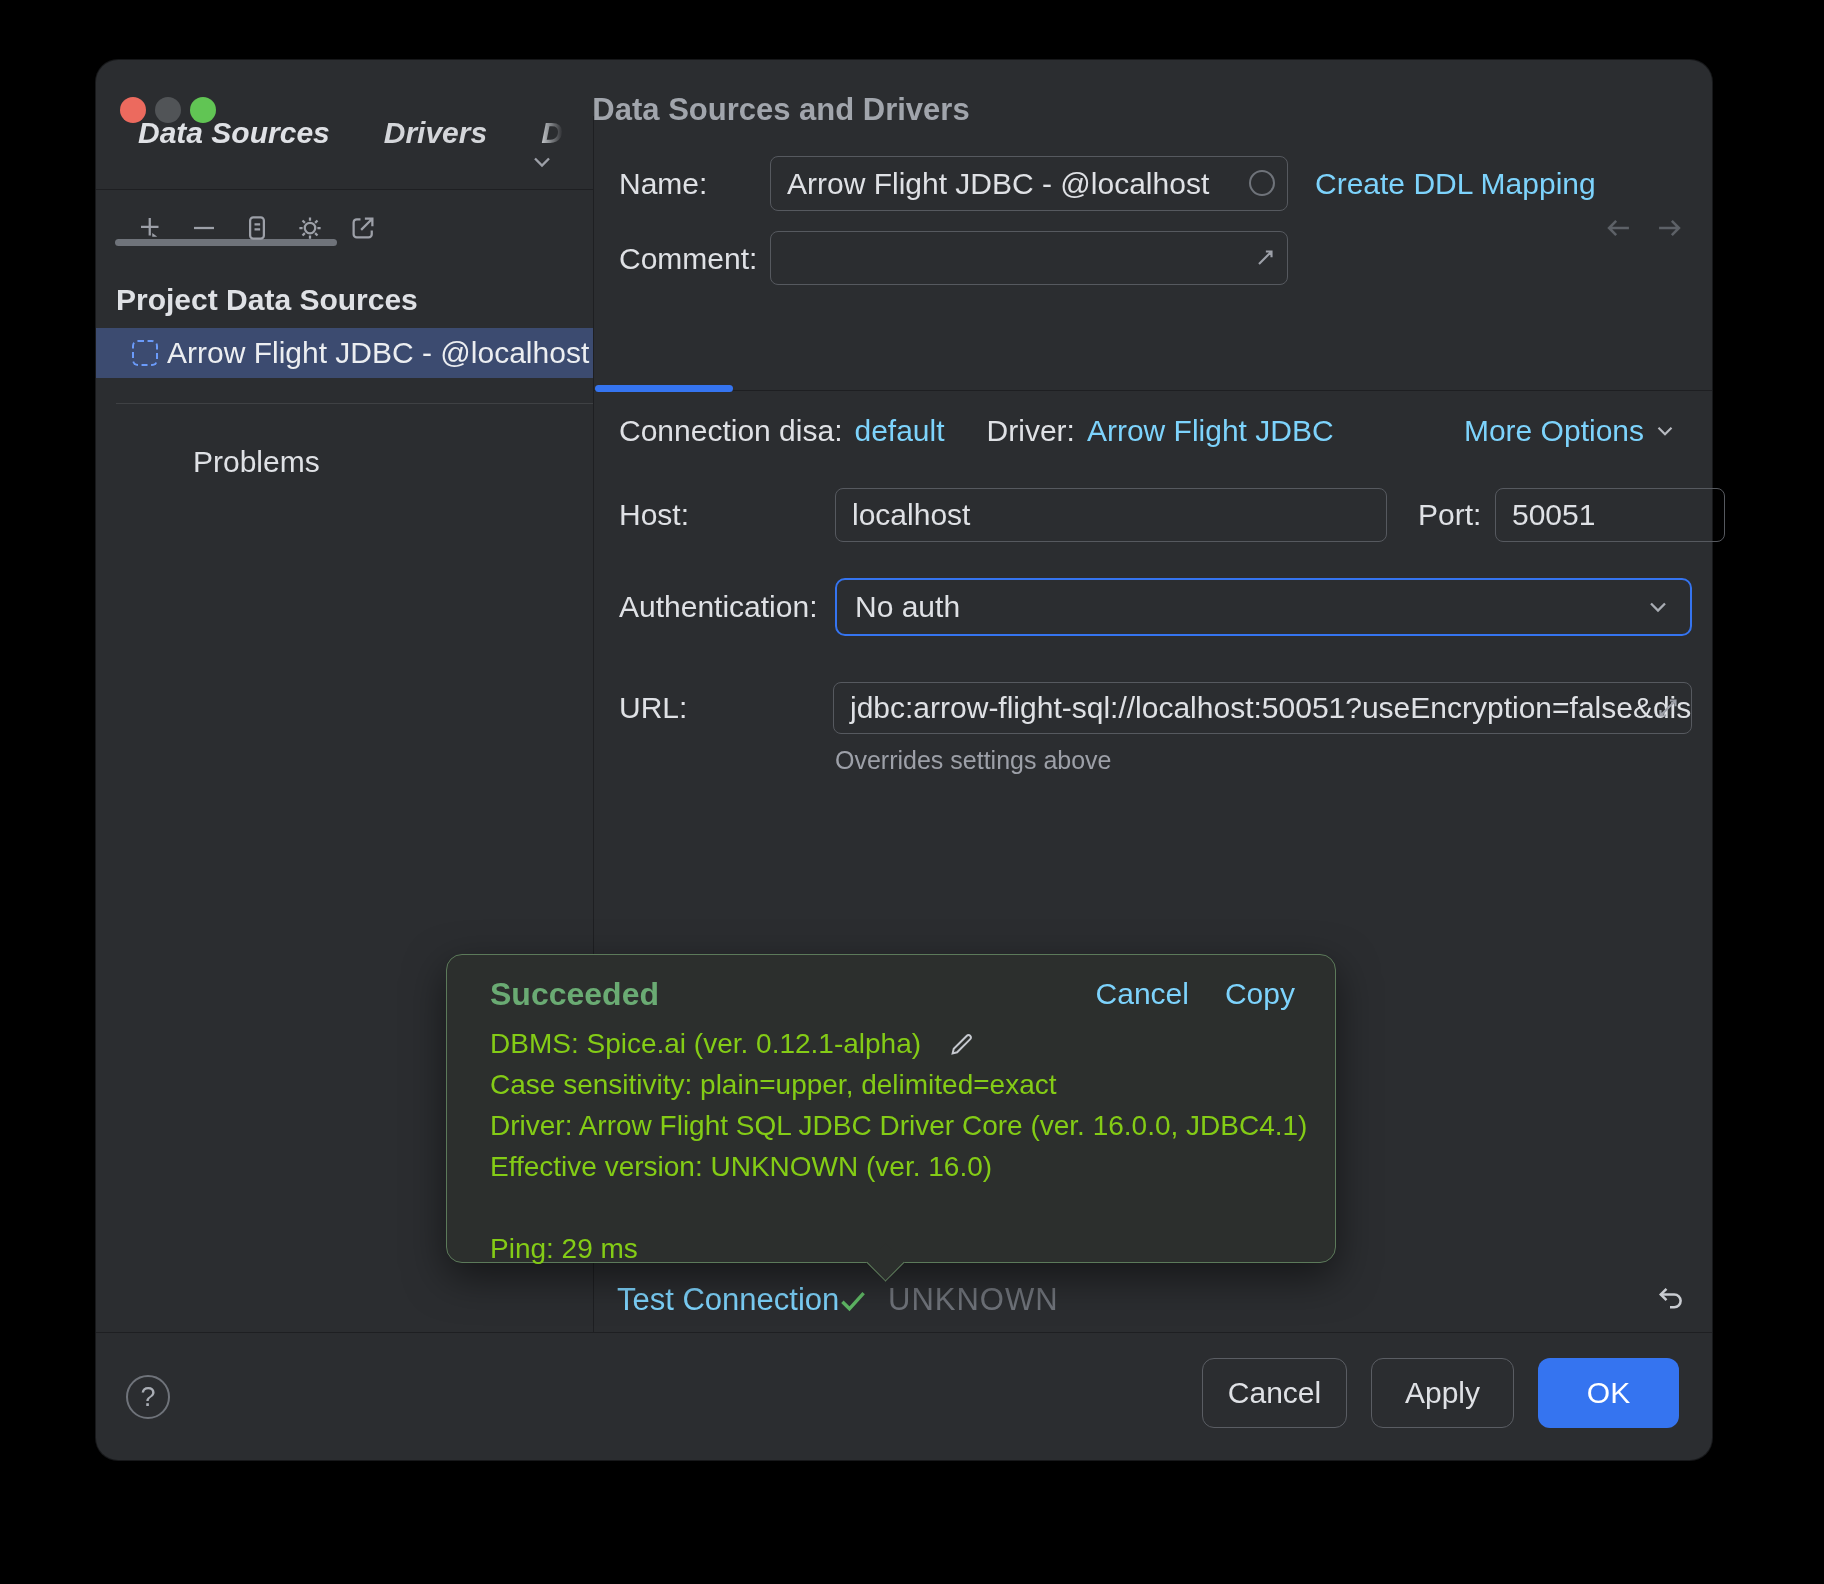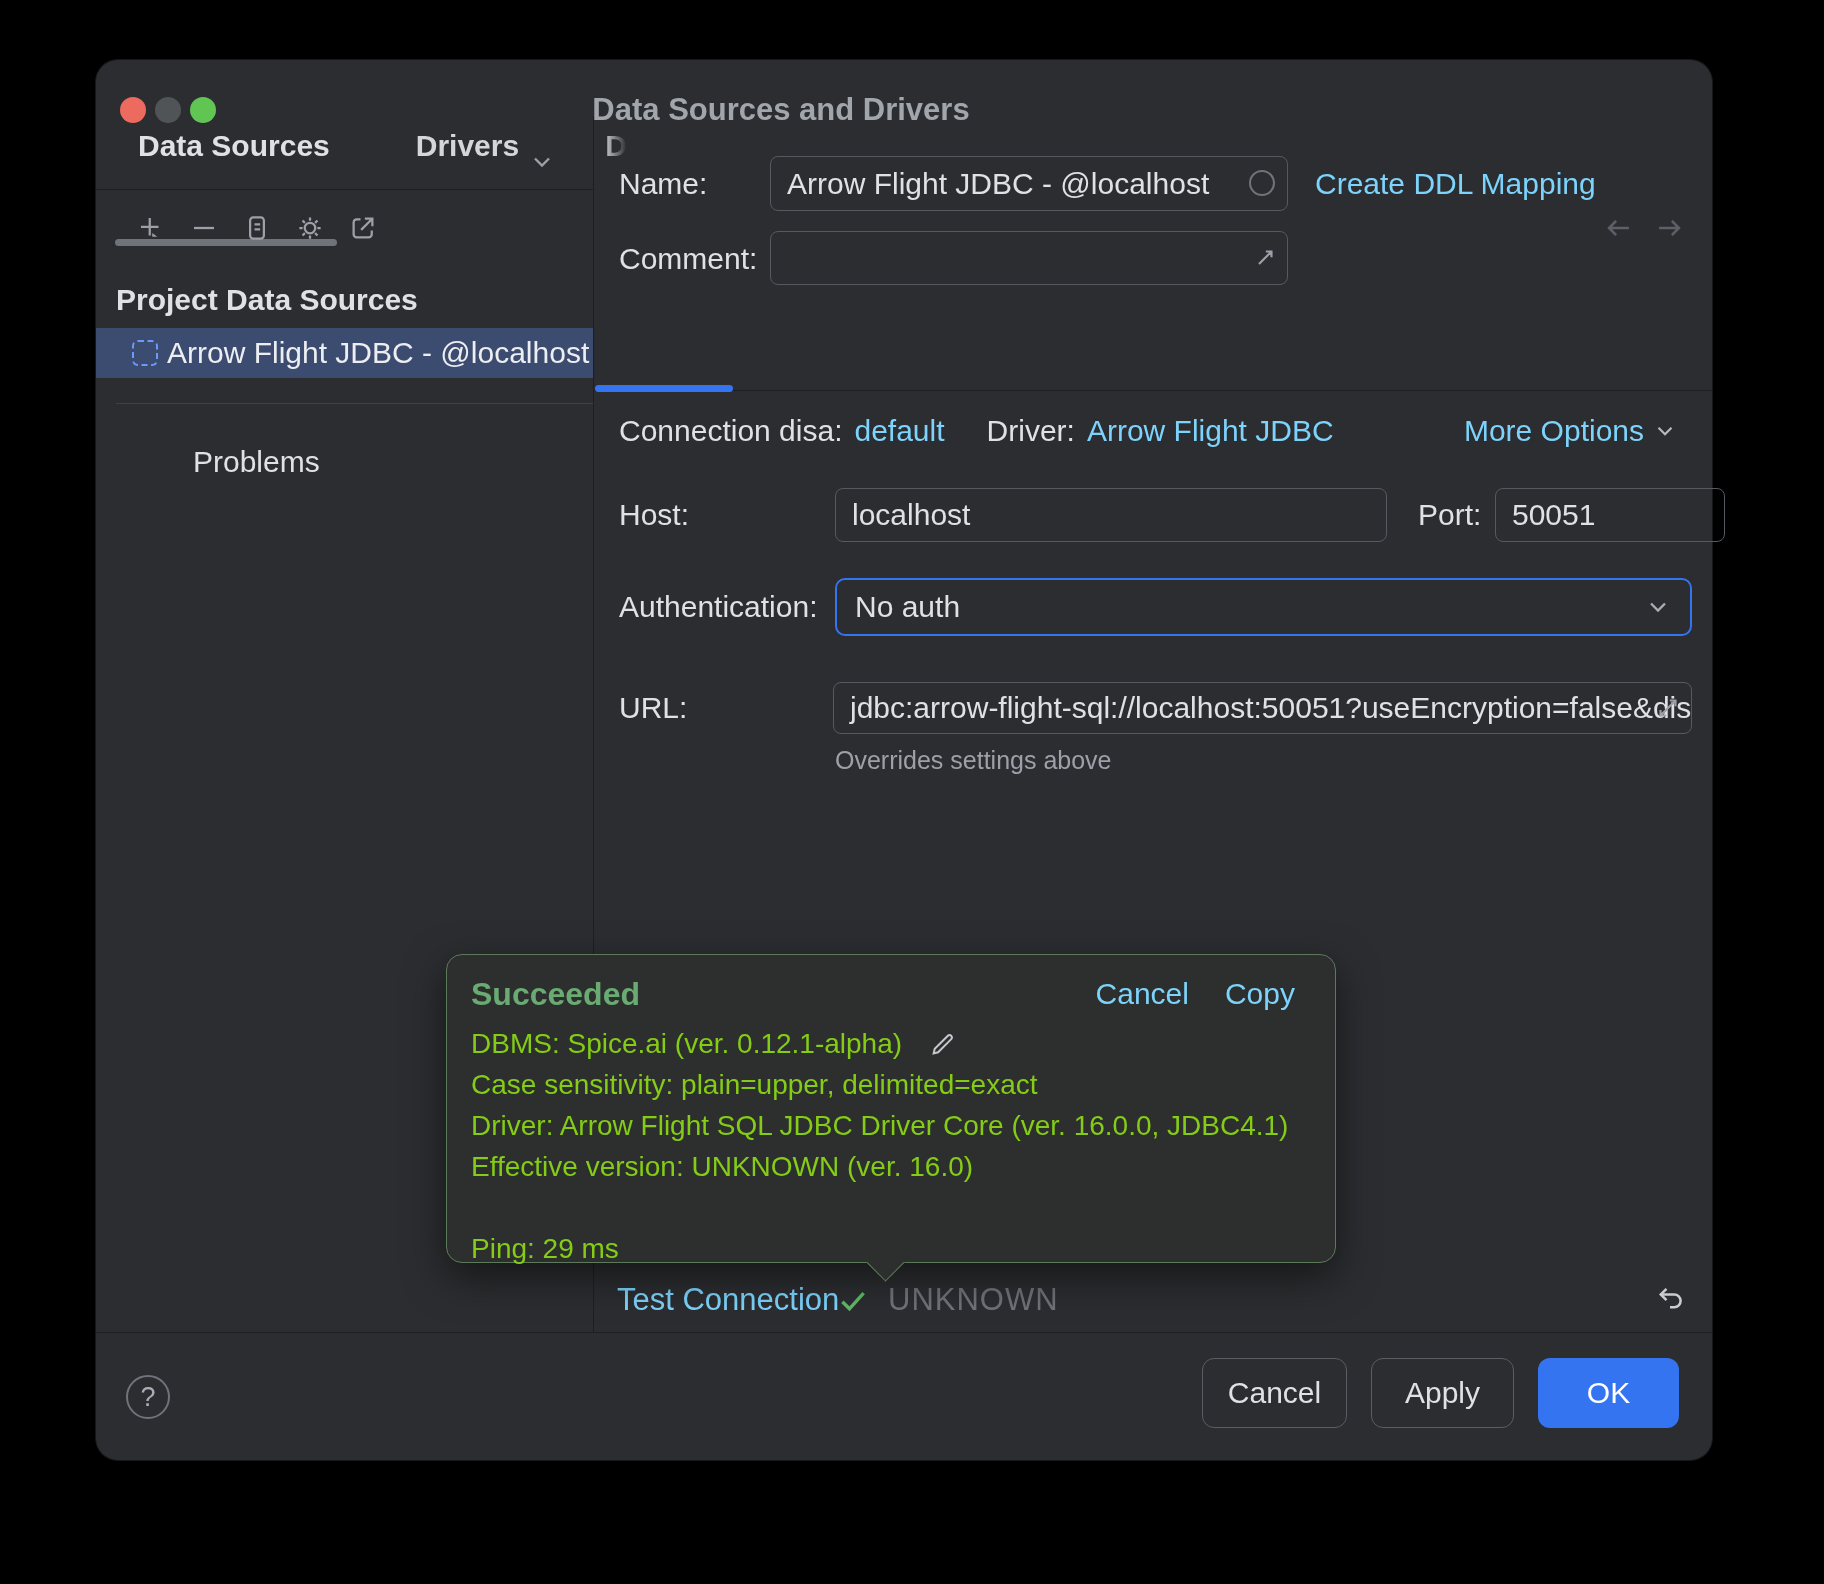--- a/index.html
+++ b/index.html
@@ -10,22 +10,22 @@
   .titlebar{position:absolute;left:0;top:0;width:100%;height:56px;}
   .lights{position:absolute;left:24px;top:37px;display:flex;gap:9px;}
   .light{width:26px;height:26px;border-radius:50%;}
   .light.close{background:#ec6a5e;}
   .light.min{background:#515457;}
   .light.zoom{background:#61c554;}
   .win-title{position:absolute;left:0;top:32px;width:1370px;text-align:center;
     font-size:31px;font-weight:700;color:#a1a5ac;}
   
   .divider-v{position:absolute;left:497px;top:56px;width:1px;height:1216px;background:#1e1f22;}
-  .s-tabs{position:absolute;left:0;top:56px;width:497px;height:74px;display:flex;align-items:center;
-    padding:0 0 14px 42px;box-sizing:border-box;border-bottom:1px solid #1e1f22;gap:86px;}
+  .s-tabs{position:absolute;left:0;top:56px;width:497px;height:74px;display:flex;align-items:flex-start;
+    padding:0 0 14px 42px;box-sizing:border-box;border-bottom:1px solid #1e1f22;gap:54px;font-style:italic;}
   .s-tab{font-size:30px;font-weight:700;color:#dfe1e5;white-space:nowrap;}
   .s-tab.inactive{font-weight:700;color:#d4d6da;}
   .s-tab.truncated{color:transparent;background:linear-gradient(90deg,#c7cace,rgba(199,202,206,0));
     -webkit-background-clip:text;background-clip:text;}
   .s-tab-underline{position:absolute;left:19px;top:179px;width:222px;height:7px;border-radius:4px;background:#6f737a;}
   .tab-overflow-chevron{position:absolute;left:432px;top:88px;width:28px;height:28px;color:#9da0a8;}
   .s-toolbar{position:absolute;left:0;top:134px;width:497px;height:68px;display:flex;align-items:center;
     padding-left:33px;box-sizing:border-box;gap:9px;}
   .icon-btn{width:44px;height:44px;display:flex;align-items:center;justify-content:center;color:#9da0a8;border-radius:8px;}
   .nav-arrows{position:absolute;right:21px;top:134px;height:68px;display:flex;align-items:center;gap:6px;}
@@ -67,21 +67,21 @@
     font-size:30px;color:#dfe1e5;justify-content:space-between;}
   .auth-select .chev{width:28px;height:28px;color:#a9adb4;}
   .url-input{left:737px;top:622px;width:859px;height:52px;padding-right:50px;overflow:hidden;white-space:nowrap;}
   .url-hint{position:absolute;left:739px;top:686px;font-size:25px;color:#9da0a8;}
   
   .popup{position:absolute;left:350px;top:894px;width:890px;height:309px;background:#2c2f2d;
     border:1.5px solid #5c7a5a;border-radius:16px;box-sizing:border-box;
     box-shadow:0 14px 40px rgba(0,0,0,.5);z-index:5;}
   .popup-pointer{position:absolute;left:425px;bottom:-14px;width:26px;height:26px;background:#2c2f2d;
     border-right:1.5px solid #5c7a5a;border-bottom:1.5px solid #5c7a5a;transform:rotate(45deg);}
-  .popup-inner{padding:20px 40px 0 24px;}
+  .popup-inner{padding:20px 40px 0 43px;}
   .popup-head{display:flex;justify-content:space-between;align-items:center;height:38px;}
   .popup-status{font-size:32px;font-weight:700;color:#6aab73;}
   .popup-links{display:flex;gap:36px;}
   .tip-body{margin-top:10px;}
   .tip-line{height:41px;line-height:41px;font-size:28px;color:#84cc16;display:flex;align-items:center;gap:26px;white-space:nowrap;}
   .pencil{width:30px;height:30px;color:#c5c8ce;}
   
   .test-link{position:absolute;left:521px;top:1222px;height:36px;line-height:36px;font-size:31px;}
   .check-icon{position:absolute;left:740px;top:1224px;width:34px;height:34px;color:#5fb865;}
   .test-status{position:absolute;left:792px;top:1222px;height:36px;line-height:36px;font-size:31px;color:#6f737a;letter-spacing:1px;}

